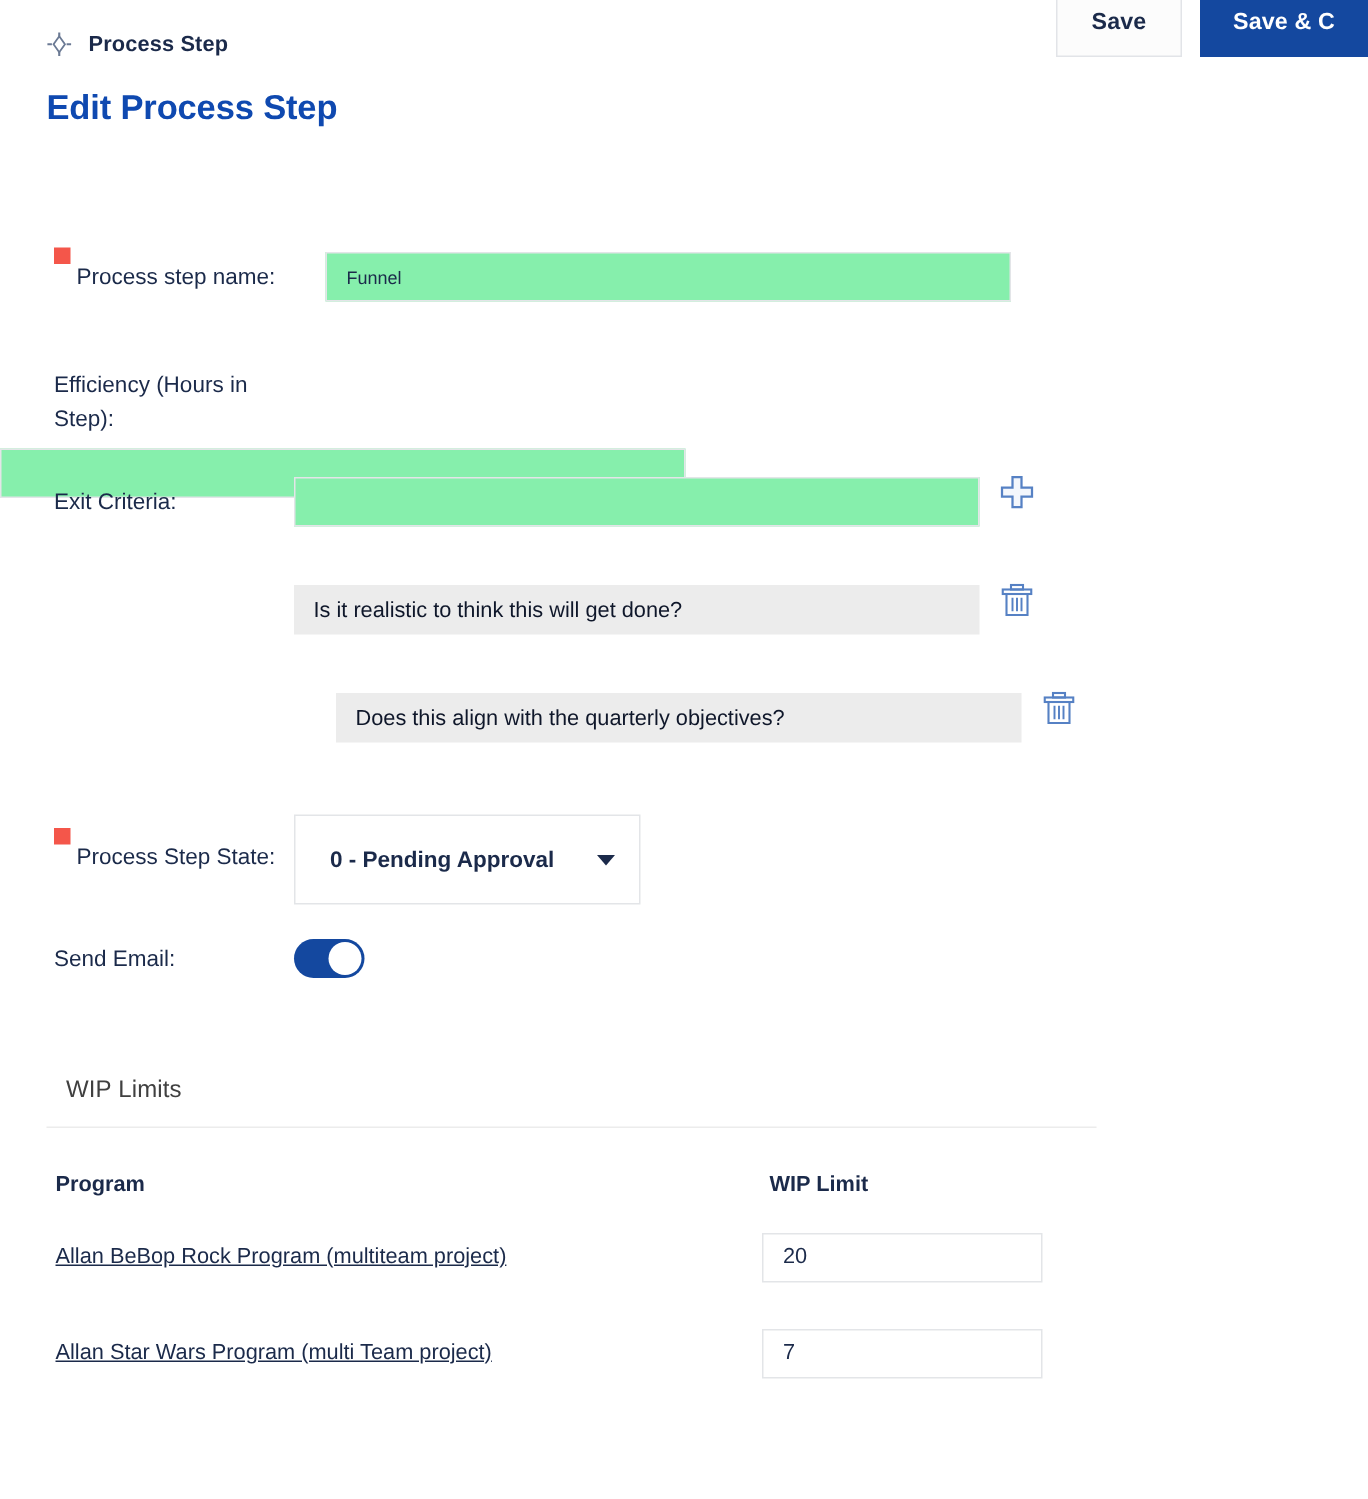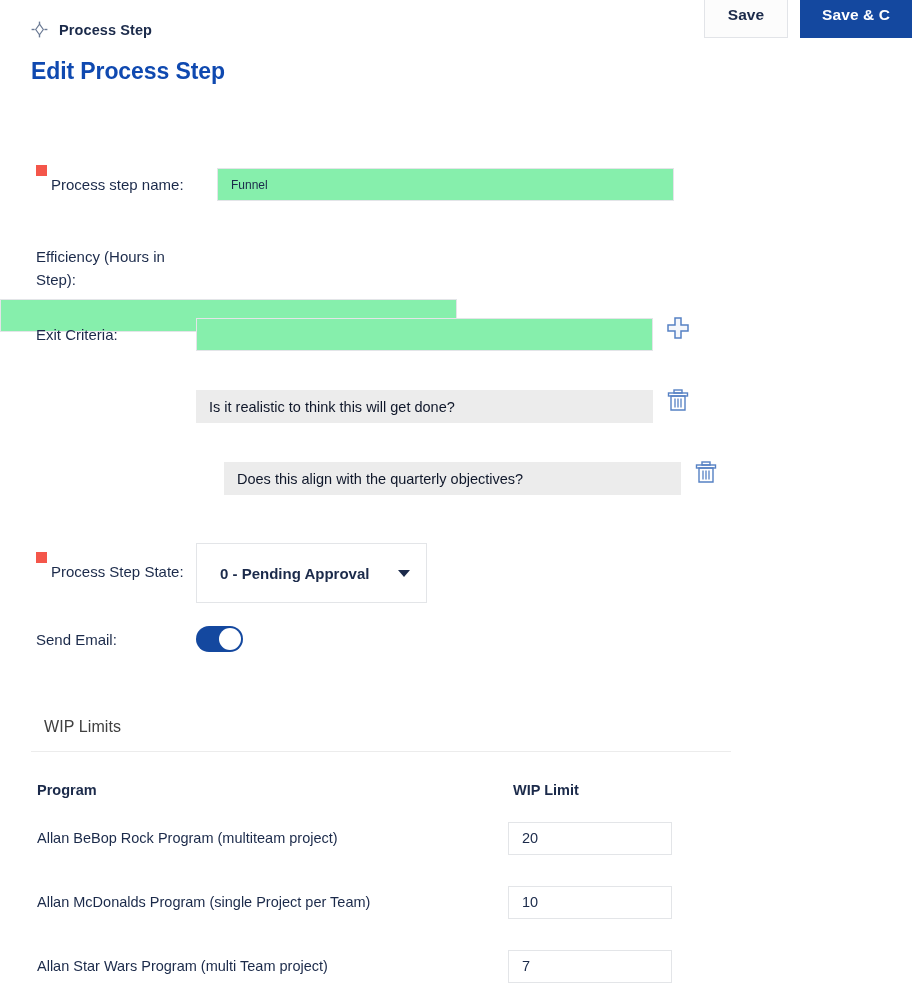--- a/index.html
+++ b/index.html
@@ -226,23 +226,23 @@
     vertical-align: middle;
   }
   .wip-table th.col-program { padding-left: 37px; width: 507px; }
   .wip-table th.col-limit { padding-left: 6px; margin-left: 27px; }
   .wip-table td {
     font-size: 14.5px;
     color: #1b2a4a;
     height: 64px;
     vertical-align: middle;
   }
-  .wip-table td.cell-program { padding-left: 37px; }
+  .wip-table td.cell-program { padding-left: 37px; text-decoration: underline; }
   .wip-input {
-    width: 164px;
+    width: 187px;
     height: 33px;
     border: 1px solid #e3e5e8;
     background: #ffffff;
     font-family: "Liberation Sans", sans-serif;
     font-size: 14.5px;
     color: #1b2a4a;
     padding: 0 13px;
     outline: none;
   }
 </style>
@@ -375,26 +375,20 @@
         </tr>
       </thead>
       <tbody>
         <tr>
           <td class="cell-program">Allan BeBop Rock Program (multiteam project)</td>
           <td>
             <input class="wip-input" value="20" style="">
           </td>
         </tr>
         <tr>
-          <td class="cell-program">Allan McDonalds Program (single Project per Team)</td>
-          <td>
-            <input class="wip-input" value="10" style="">
-          </td>
-        </tr>
-        <tr>
           <td class="cell-program">Allan Star Wars Program (multi Team project)</td>
           <td>
             <input class="wip-input" value="7" style="">
           </td>
         </tr>
       </tbody>
     </table>
   </div>
 
 </div>

